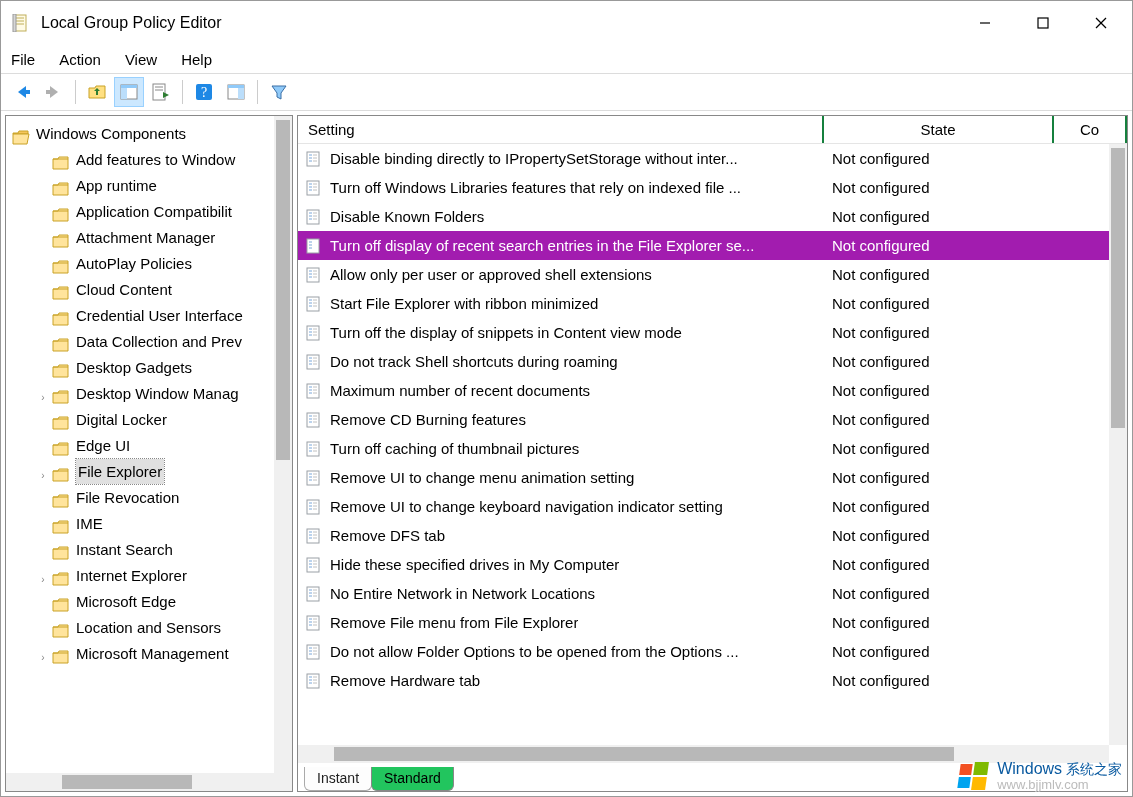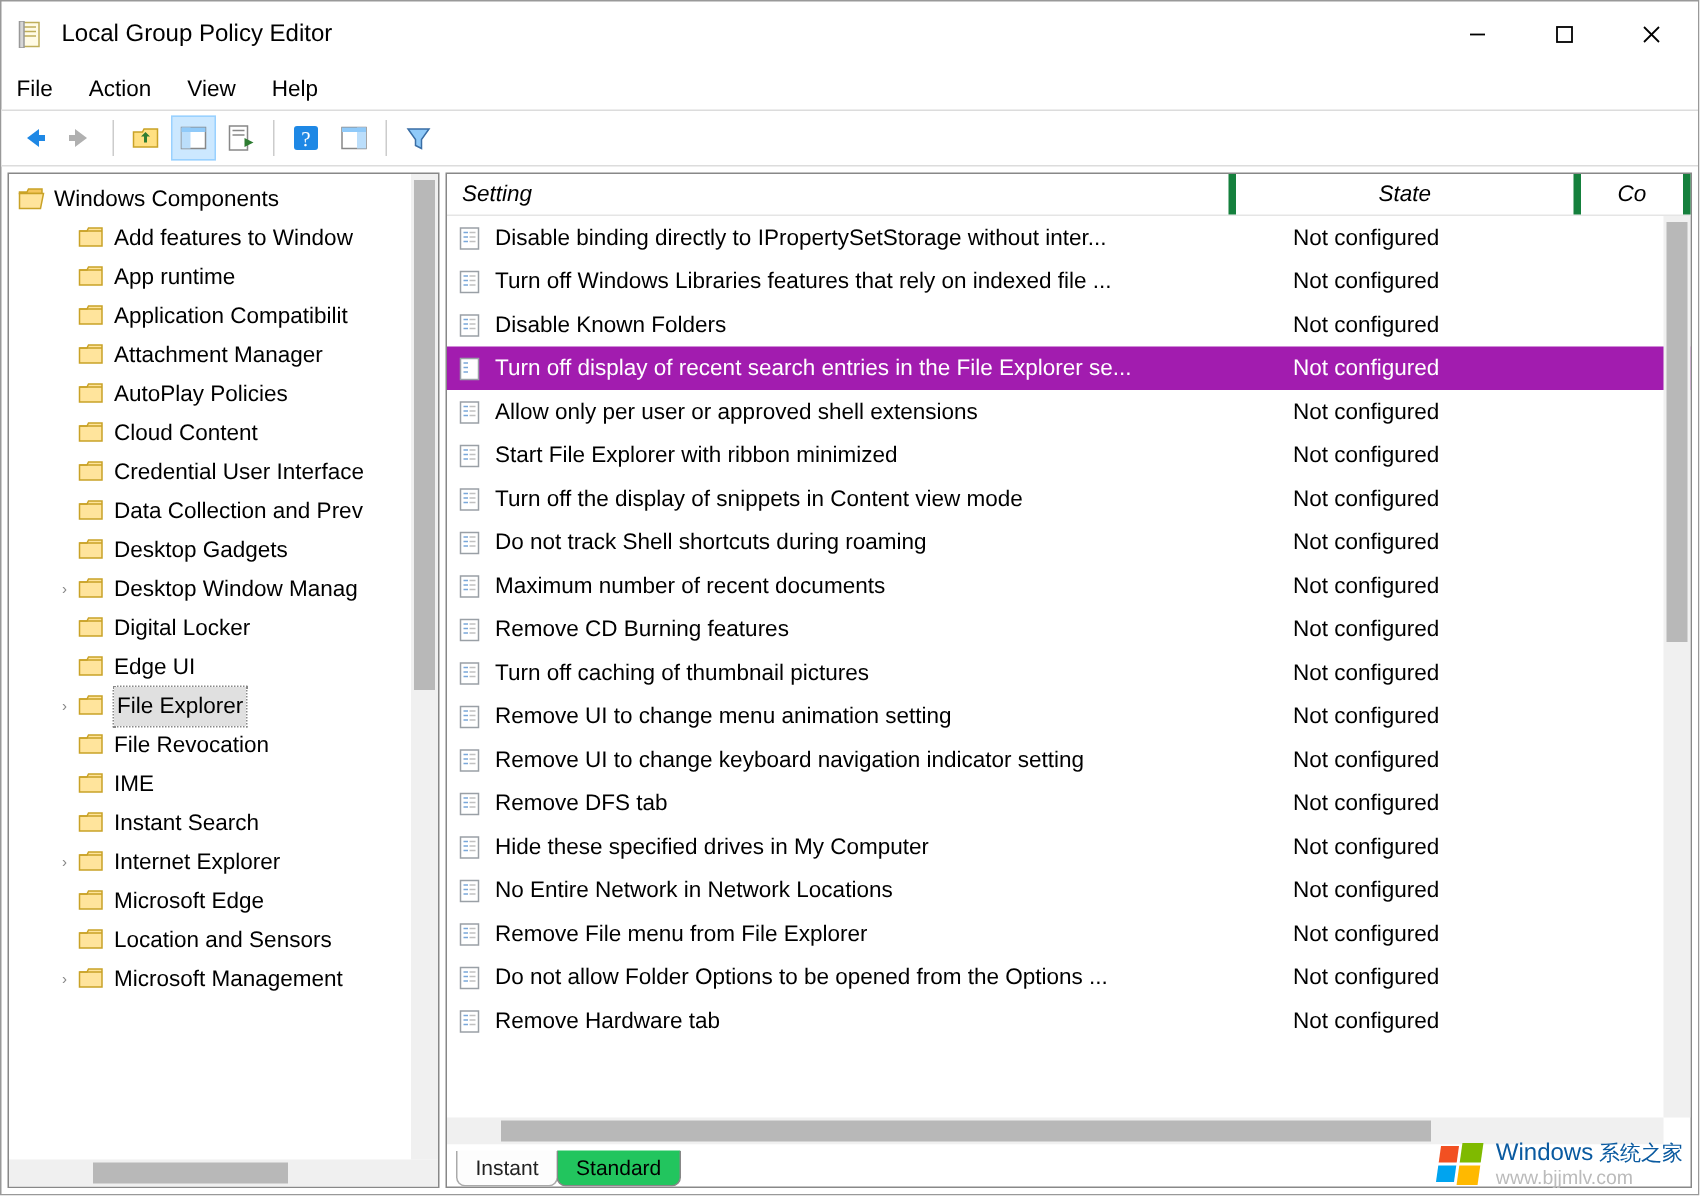--- a/index.html
+++ b/index.html
@@ -15,37 +15,37 @@
   .toolbar { height: 38px; border-top: 1px solid #dcdcdc; border-bottom: 1px solid #dcdcdc; display: flex; align-items: center; padding: 0 6px; gap: 2px; background: #fff; }
   .tbbtn { width: 30px; height: 30px; display:flex; align-items:center; justify-content:center; border:1px solid transparent; }
   .tbbtn.pressed { background:#cce8ff; border:1px solid #99d1ff; }
   .tbsep { width: 1px; height: 24px; background: #ccc; margin: 0 4px; }
   .content { flex: 1; display: flex; padding: 4px; gap: 4px; min-height: 0; }
   .pane { border: 1px solid #888; background: #fff; display:flex; flex-direction:column; min-height:0; }
   .treepane { width: 288px; position:relative; }
   .listpane { flex: 1; position:relative; }
   .tree { flex:1; overflow:hidden; padding: 4px 0 0 0; font-size: 15px; line-height: 1.7; }
   .tree-root > .node > .row { padding-left: 6px; }
-  .node .row { display:flex; align-items:center; white-space:nowrap; height:26px; }
+  .node .row { display:flex; align-items:flex-end; white-space:nowrap; height:26px; }
   .chev { width:18px; display:inline-flex; justify-content:center; color:#888; font-size:10px; }
   .chev.hidden { visibility:hidden; }
   .foldericon { width:18px; height:16px; margin-right:6px; display:inline-flex; }
   .node .label.sel { background:#e0e0e0; outline:1px dotted #888; padding:0 2px; }
   .children { padding-left: 28px; }
   .hscroll-stub { height:18px; background:#f0f0f0; display:flex; align-items:center; }
   .hthumb { height:14px; background:#b8b8b8; }
   .vscroll-stub { position:absolute; top:0; right:0; bottom:18px; width:18px; background:#f0f0f0; }
   .vscroll-stub .vthumb { background:#b8b8b8; width:14px; margin:2px; position:absolute; }
   .listheader { height:28px; border-bottom:1px solid #e5e5e5; display:flex; font-size:15px; }
-  .col { border-right:5px solid #15803d; padding:4px 10px; display:flex; align-items:center; overflow:hidden;font-style:italic; }
+  .col { border-right:2px solid #15803d; padding:4px 10px; display:flex; align-items:center; overflow:hidden; }
   .col.setting { width:526px; }
   .col.state { width:230px; justify-content:center; }
   .col.comment { flex:1; justify-content:center; }
   .listbody { flex:1; overflow:hidden; position:relative; font-size:15px; }
-  .lrow { display:flex; align-items:center; height:29px;gap:30px; }
+  .lrow { display:flex; align-items:center; height:29px; }
   .lrow.selected { background:#a21caf; color:#fff; }
   .cell { overflow:hidden; text-overflow:ellipsis; white-space:nowrap; padding:0 8px; }
   .cell.csetting { width:526px; display:flex; align-items:center; }
   .cell.cstate { width:230px; }
   .settingicon { width:16px; height:16px; margin-right:8px; flex-shrink:0; display:inline-flex; }
   .tabs { height:28px; display:flex; align-items:flex-end; padding-left:6px; font-size:14px; }
   .tab { border:1px solid #aaa; border-top:none; border-bottom-left-radius:6px; border-bottom-right-radius:6px; padding:3px 12px 4px; margin-right:-1px; background:#fff; position:relative; }
   .tab.active { background:#22c55e; z-index:2; border-color:#888; }
   .tab.inactive { background:#fdfdfd; color:#222; }
   .lhscroll { position:absolute; bottom:0; left:0; right:18px; height:18px; background:#f0f0f0; }

